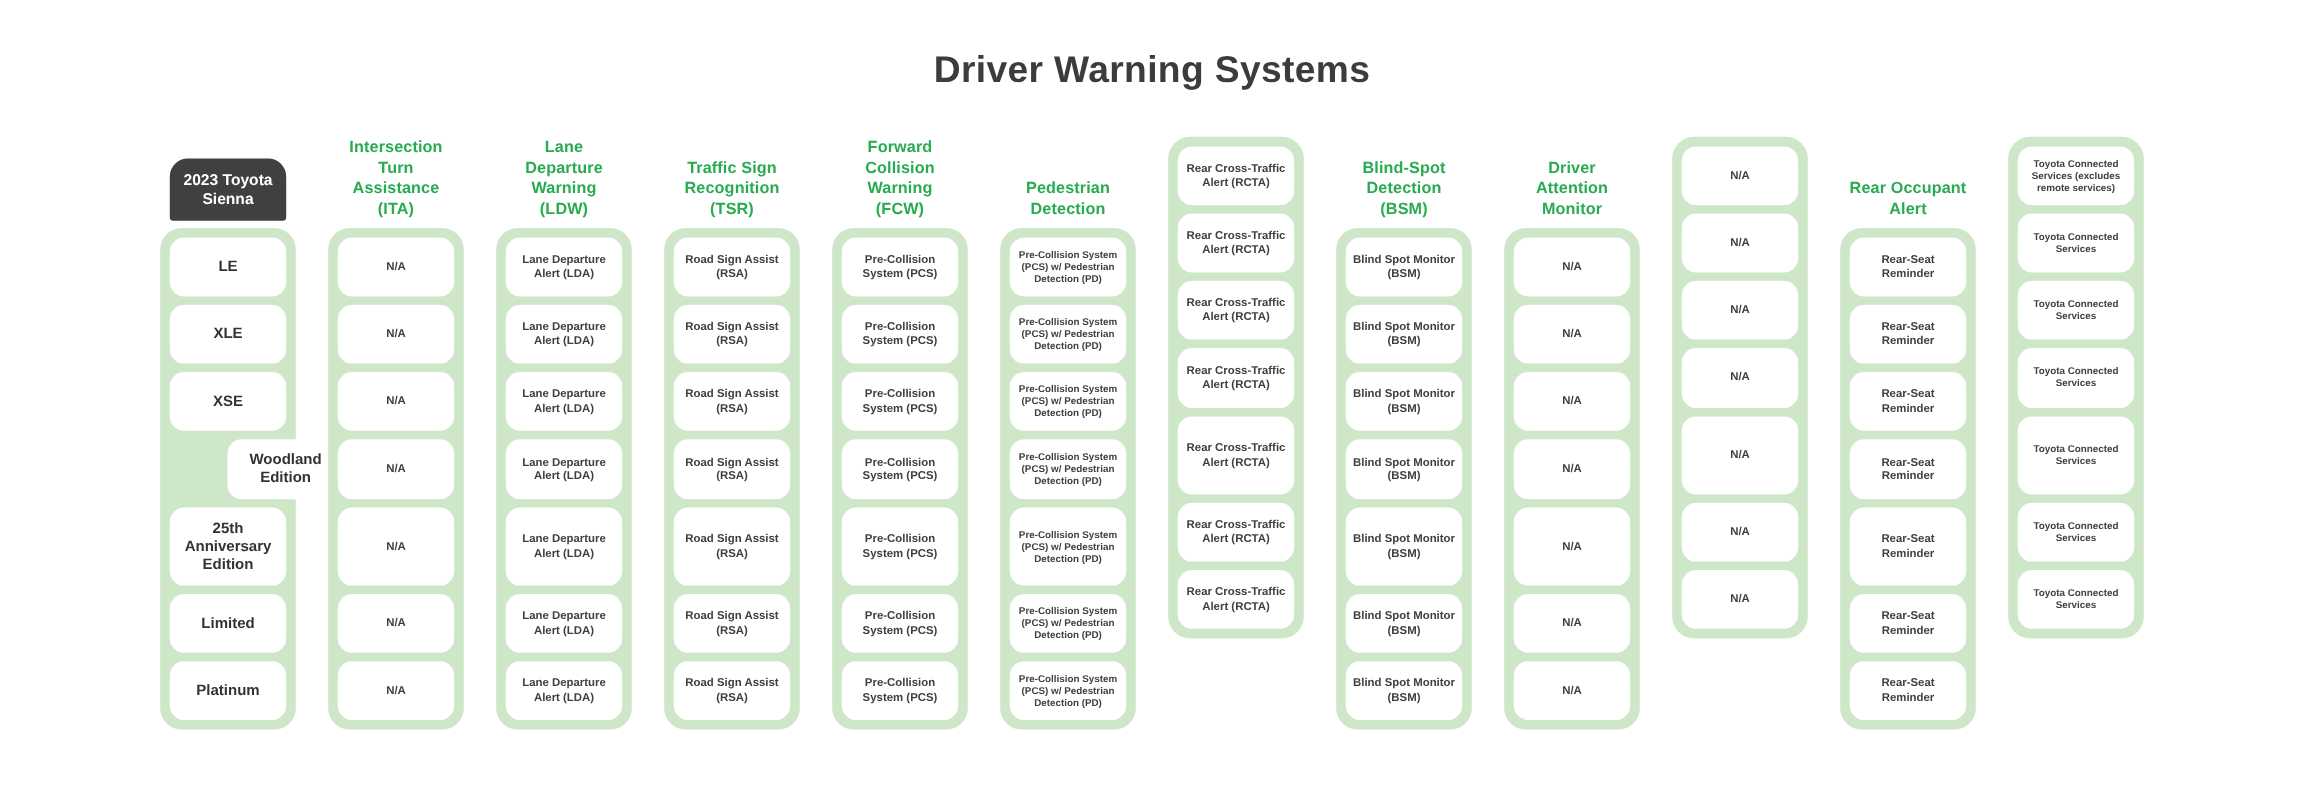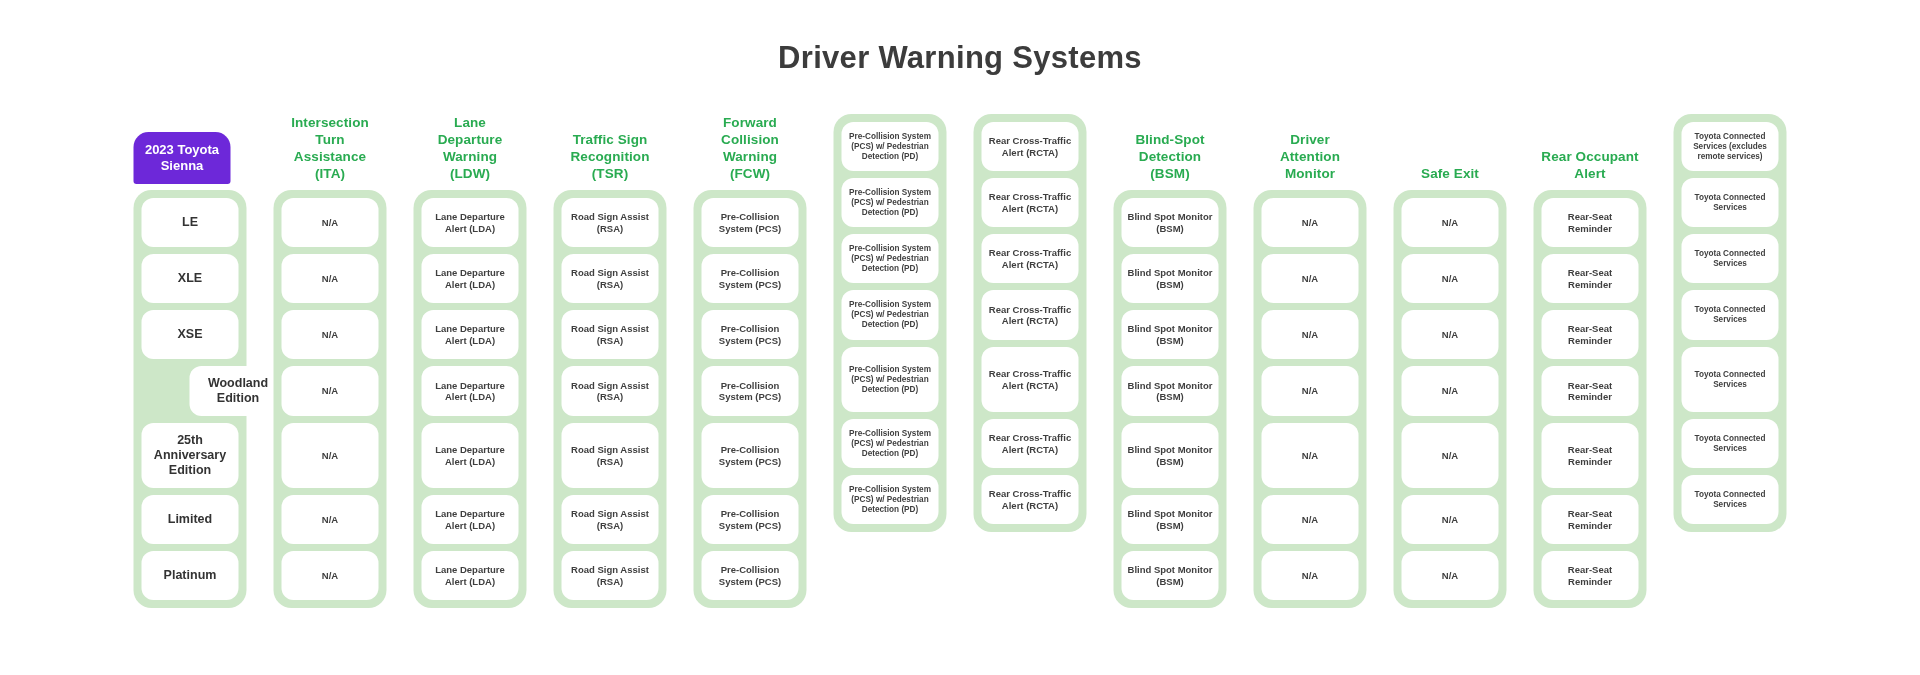--- a/index.html
+++ b/index.html
@@ -16,30 +16,30 @@
     font-size:31px;font-weight:700;color:#3c3c3c;
     letter-spacing:.3px;margin:0;
   }
   .table{
     position:absolute;top:114px;left:50%;transform:translateX(-50%);
     display:flex;gap:27px;
   }
   .col{display:flex;flex-direction:column;width:113px;}
   .header-area{
     height:70px;margin-bottom:6px;
-    display:flex;align-items:flex-end;
+    display:flex;align-items:flex-end;justify-content:center;
   }
   .col-header{
     color:#29ab51;font-size:13.5px;font-weight:700;line-height:17px;
     text-align:center;white-space:pre-line;letter-spacing:.1px;
     padding-bottom:2px;width:100%;
   }
   .trim-pill{
     width:97px;height:52px;
-    background:#6d28d9;border-radius:15px 15px 3px 3px;
+    background:#404040;border-radius:15px 15px 3px 3px;
     color:#ffffff;font-size:13px;font-weight:700;line-height:16px;
     display:flex;align-items:center;justify-content:center;text-align:center;
     white-space:pre-line;
   }
   .container{
     background:#cde7c8;border-radius:18px;
     padding:8px;box-sizing:border-box;width:113px;
     display:flex;flex-direction:column;gap:7px;
   }
   .cell{
@@ -159,20 +159,24 @@
 System (PCS)</div>
           <div class="cell" style="flex-basis: 65px; min-height: 65px;">Pre-Collision
 System (PCS)</div>
           <div class="cell" style="flex-basis: 49px; min-height: 49px;">Pre-Collision
 System (PCS)</div>
           <div class="cell" style="flex-basis: 49px; min-height: 49px;">Pre-Collision
 System (PCS)</div>
         </div>
       </div>
       <div class="col">
+        <div class="header-area">
+          <div class="col-header">Pedestrian
+Detection</div>
+        </div>
         <div class="container">
           <div class="cell small" style="flex-basis: 49px; min-height: 49px;">Pre-Collision System
 (PCS) w/ Pedestrian
 Detection (PD)</div>
           <div class="cell small" style="flex-basis: 49px; min-height: 49px;">Pre-Collision System
 (PCS) w/ Pedestrian
 Detection (PD)</div>
           <div class="cell small" style="flex-basis: 49px; min-height: 49px;">Pre-Collision System
 (PCS) w/ Pedestrian
 Detection (PD)</div>
@@ -241,23 +245,20 @@
           <div class="cell" style="flex-basis: 49px; min-height: 49px;">N/A</div>
           <div class="cell" style="flex-basis: 49px; min-height: 49px;">N/A</div>
           <div class="cell" style="flex-basis: 49px; min-height: 49px;">N/A</div>
           <div class="cell" style="flex-basis: 50px; min-height: 50px;">N/A</div>
           <div class="cell" style="flex-basis: 65px; min-height: 65px;">N/A</div>
           <div class="cell" style="flex-basis: 49px; min-height: 49px;">N/A</div>
           <div class="cell" style="flex-basis: 49px; min-height: 49px;">N/A</div>
         </div>
       </div>
       <div class="col">
-        <div class="header-area">
-          <div class="col-header">Safe Exit</div>
-        </div>
         <div class="container">
           <div class="cell" style="flex-basis: 49px; min-height: 49px;">N/A</div>
           <div class="cell" style="flex-basis: 49px; min-height: 49px;">N/A</div>
           <div class="cell" style="flex-basis: 49px; min-height: 49px;">N/A</div>
           <div class="cell" style="flex-basis: 50px; min-height: 50px;">N/A</div>
           <div class="cell" style="flex-basis: 65px; min-height: 65px;">N/A</div>
           <div class="cell" style="flex-basis: 49px; min-height: 49px;">N/A</div>
           <div class="cell" style="flex-basis: 49px; min-height: 49px;">N/A</div>
         </div>
       </div>

